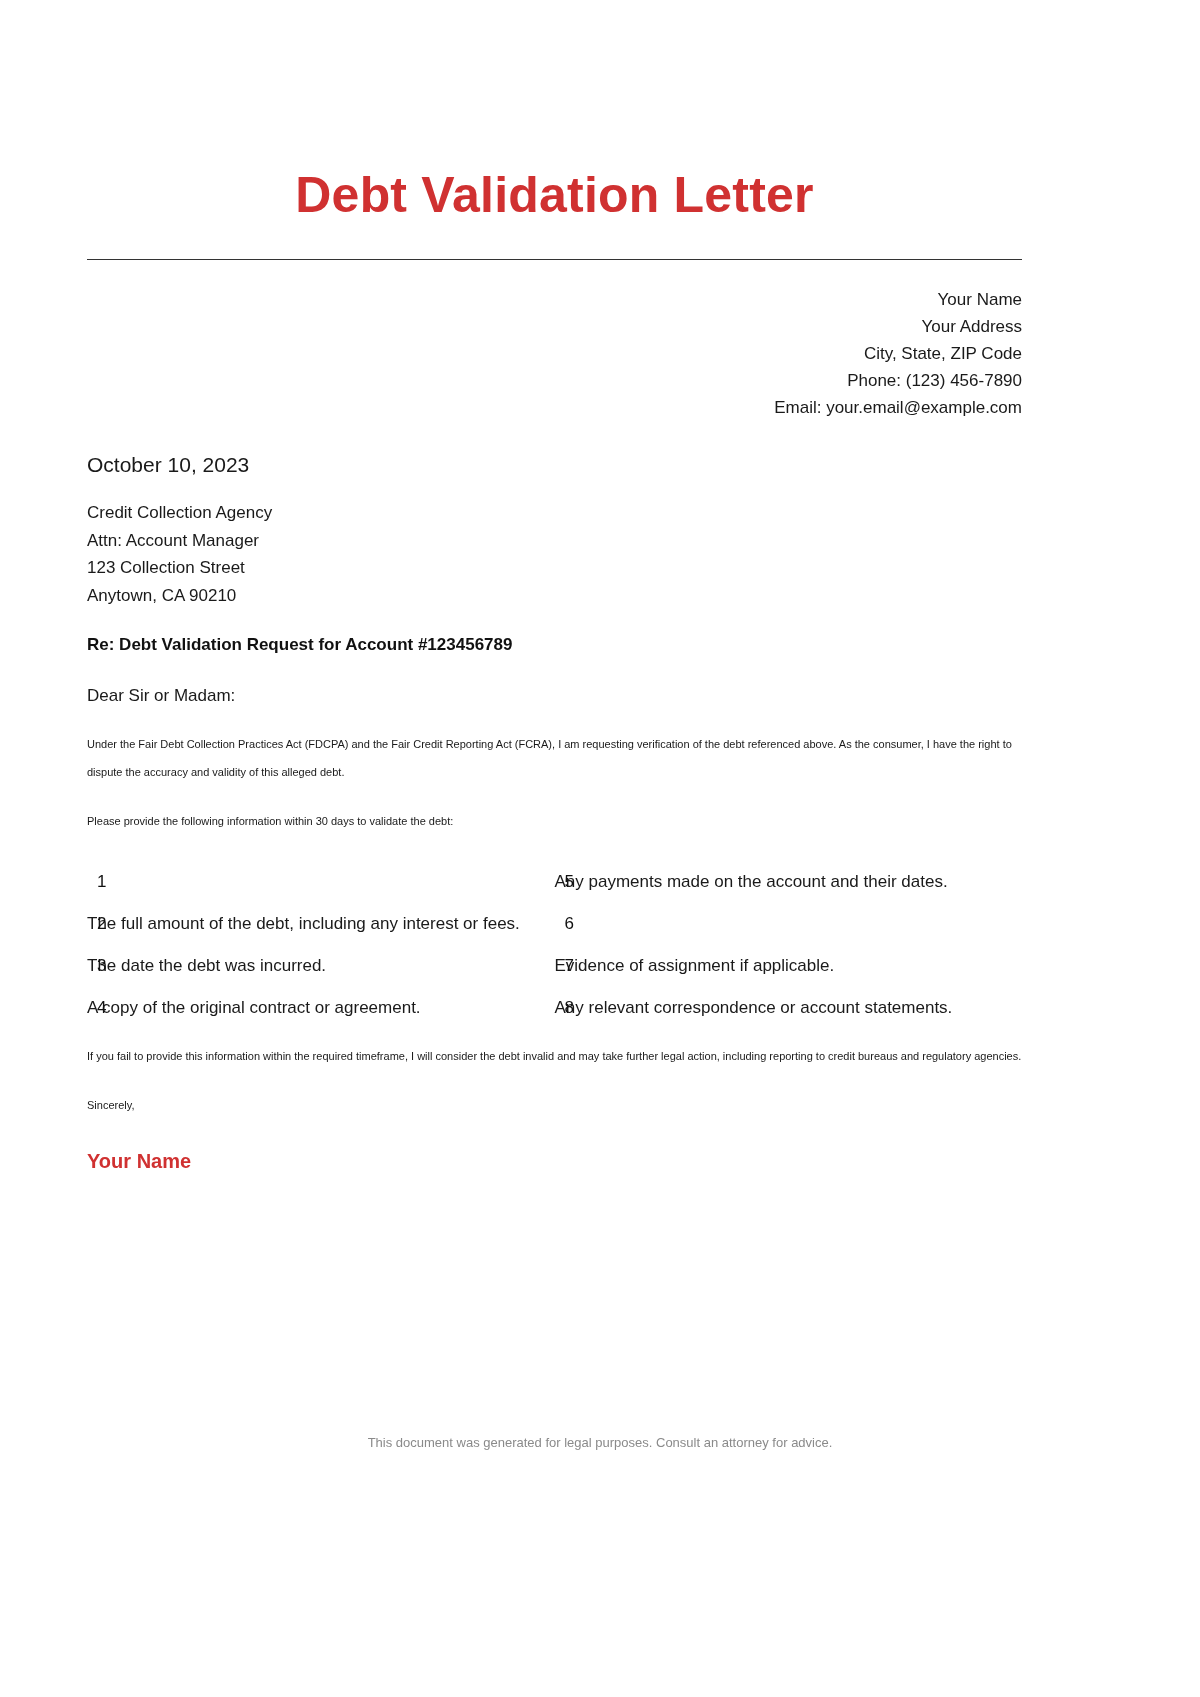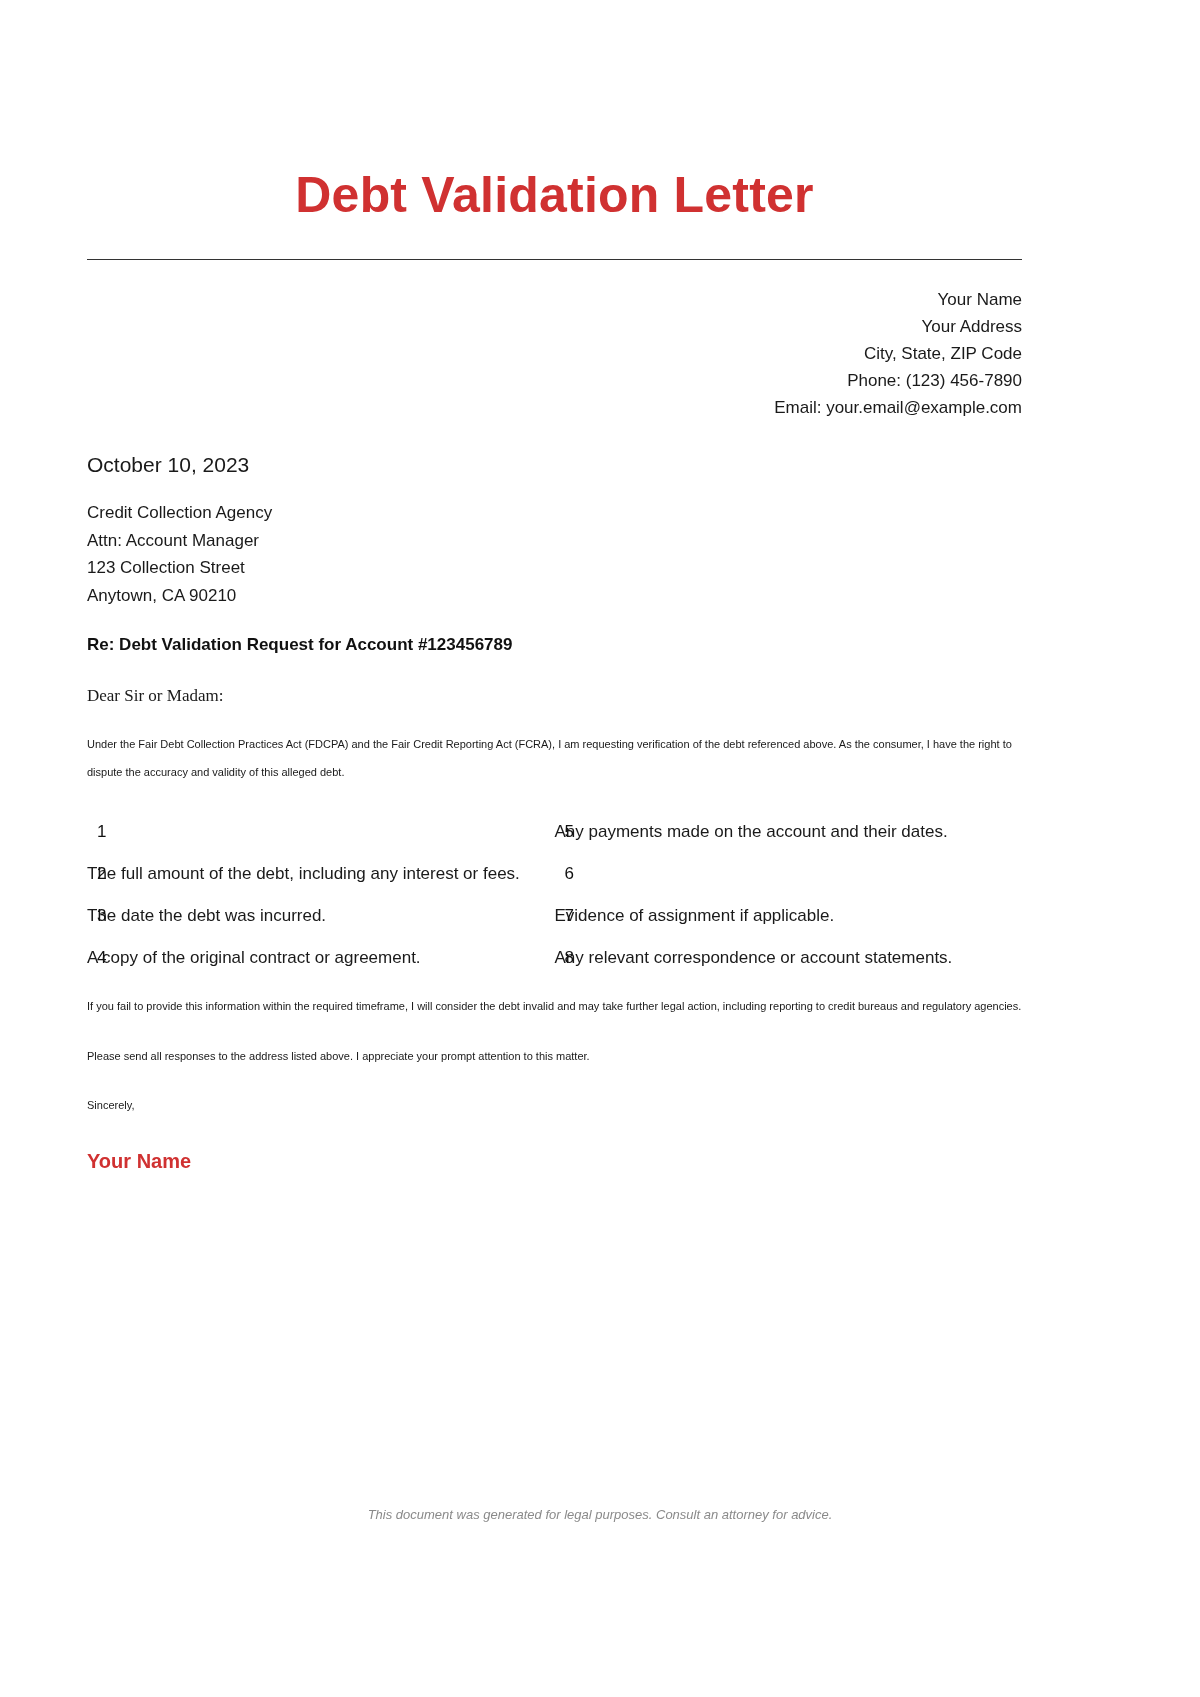--- a/index.html
+++ b/index.html
@@ -78,21 +78,20 @@
     color: #111111;
     line-height: 27px;
   }
 
   
   .salutation {
     margin-top: 24px;
     font-size: 17px;
     color: #1a1a1a;
     line-height: 27px;
-    font-family: Liberation Serif, serif;
   }
   .para {
     margin-top: 22px;
     font-size: 11px;
     color: #1a1a1a;
     line-height: 27.5px;
     text-align: left;
   }
 
   
@@ -132,26 +131,25 @@
     font-weight: bold;
     color: #d03131;
     line-height: 27px;
   }
 
   
   .footer {
     position: absolute;
     left: 0;
     right: 0;
-    top: 1505px;
+    top: 1433px;
     text-align: center;
     font-size: 13px;
     color: #8a8a8a;
     line-height: 20px;
-    font-style: italic;
   }
 </style>
 </head>
 <body>
 
 <div class="page">
   <div class="sheet">
 
     <div class="title-block">
       <h1 class="doc-title">Debt Validation Letter</h1>
@@ -174,35 +172,35 @@
       <div>123 Collection Street</div>
       <div>Anytown, CA 90210</div>
     </div>
 
     <div class="subject">Re: Debt Validation Request for Account #123456789</div>
 
     <div class="salutation">Dear Sir or Madam:</div>
 
     <div class="para">Under the Fair Debt Collection Practices Act (FDCPA) and the Fair Credit Reporting Act (FCRA), I am requesting verification of the debt referenced above. As the consumer, I have the right to dispute the accuracy and validity of this alleged debt.</div>
 
+    <div class="para">Please provide the following information within 30 days to validate the debt:</div>
 
     <div class="req-list" id="requirements-list">
         <div class="req-item"><span class="num">1</span></div>
         <div class="req-item"><span class="num">2</span><span class="txt">The full amount of the debt, including any interest or fees.</span></div>
         <div class="req-item"><span class="num">3</span><span class="txt">The date the debt was incurred.</span></div>
         <div class="req-item"><span class="num">4</span><span class="txt">A copy of the original contract or agreement.</span></div>
         <div class="req-item"><span class="num">5</span><span class="txt">Any payments made on the account and their dates.</span></div>
         <div class="req-item"><span class="num">6</span></div>
         <div class="req-item"><span class="num">7</span><span class="txt">Evidence of assignment if applicable.</span></div>
         <div class="req-item"><span class="num">8</span><span class="txt">Any relevant correspondence or account statements.</span></div>
       </div>
 
     <div class="para">If you fail to provide this information within the required timeframe, I will consider the debt invalid and may take further legal action, including reporting to credit bureaus and regulatory agencies.</div>
 
-    <div class="para">Please send all responses to the address listed above. I appreciate your prompt attention to this matter.</div>
 
     <div class="para">Sincerely,</div>
 
     <div class="signature-name">Your Name</div>
 
   </div>
 
   <div class="footer">This document was generated for legal purposes. Consult an attorney for advice.</div>
 </div>
 

